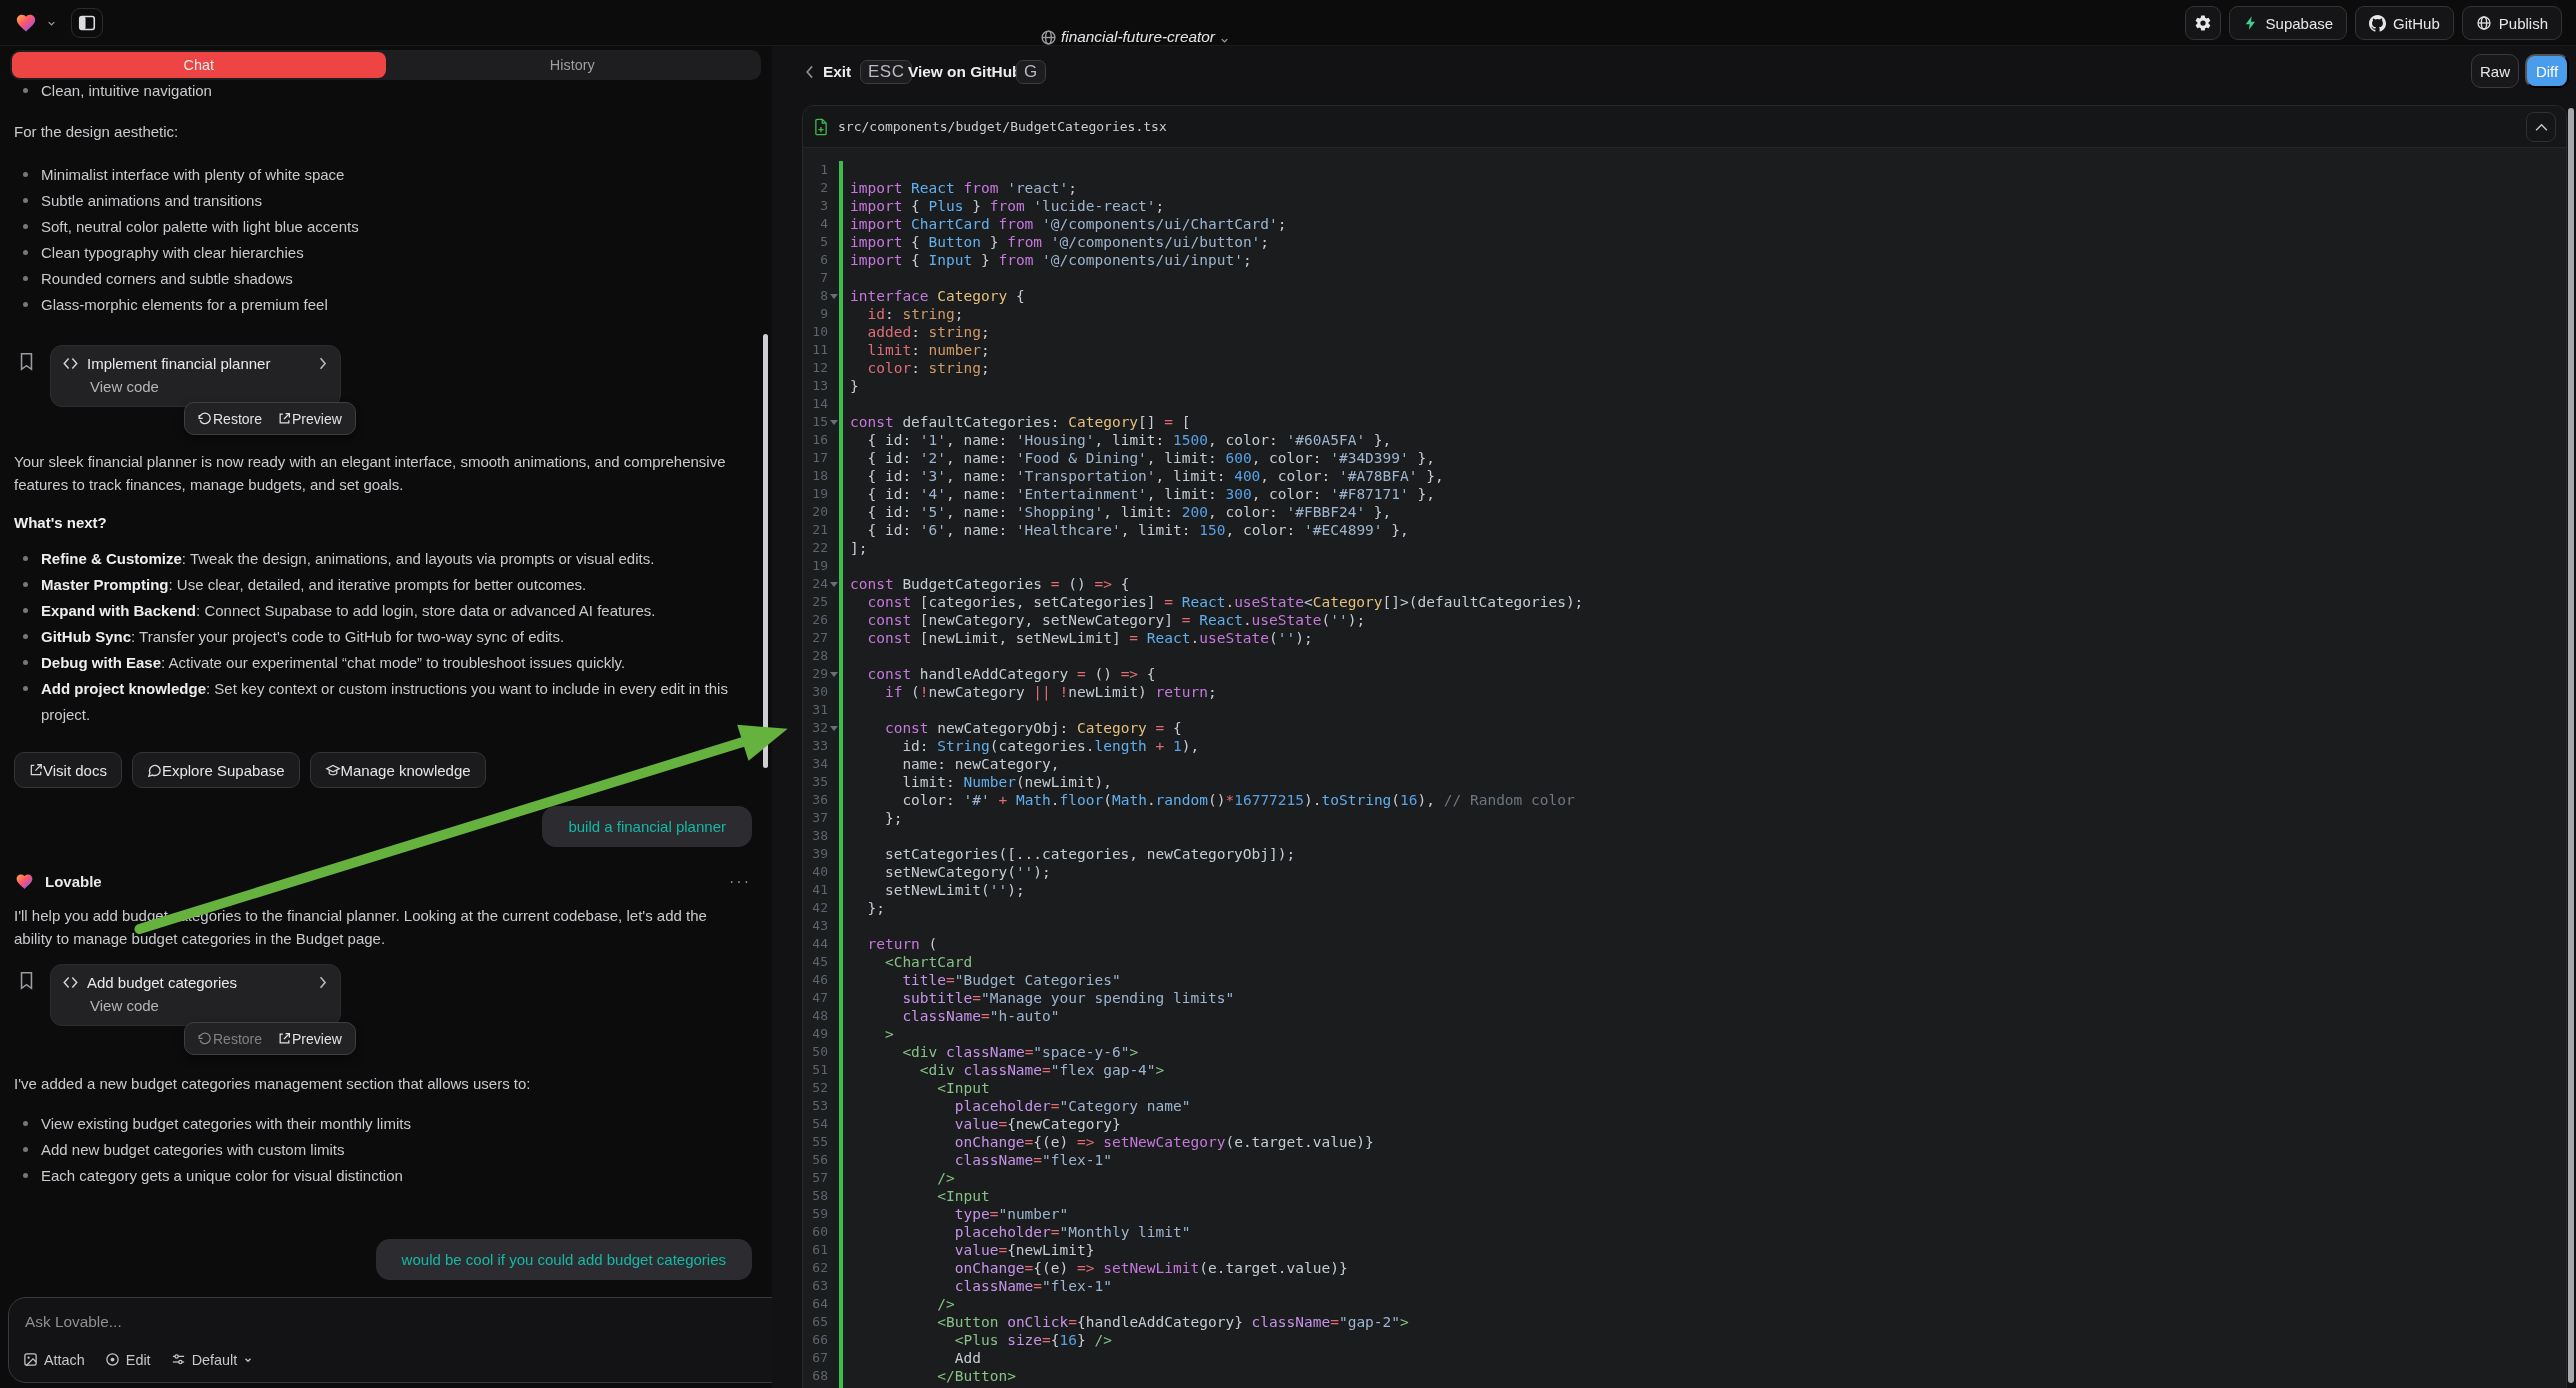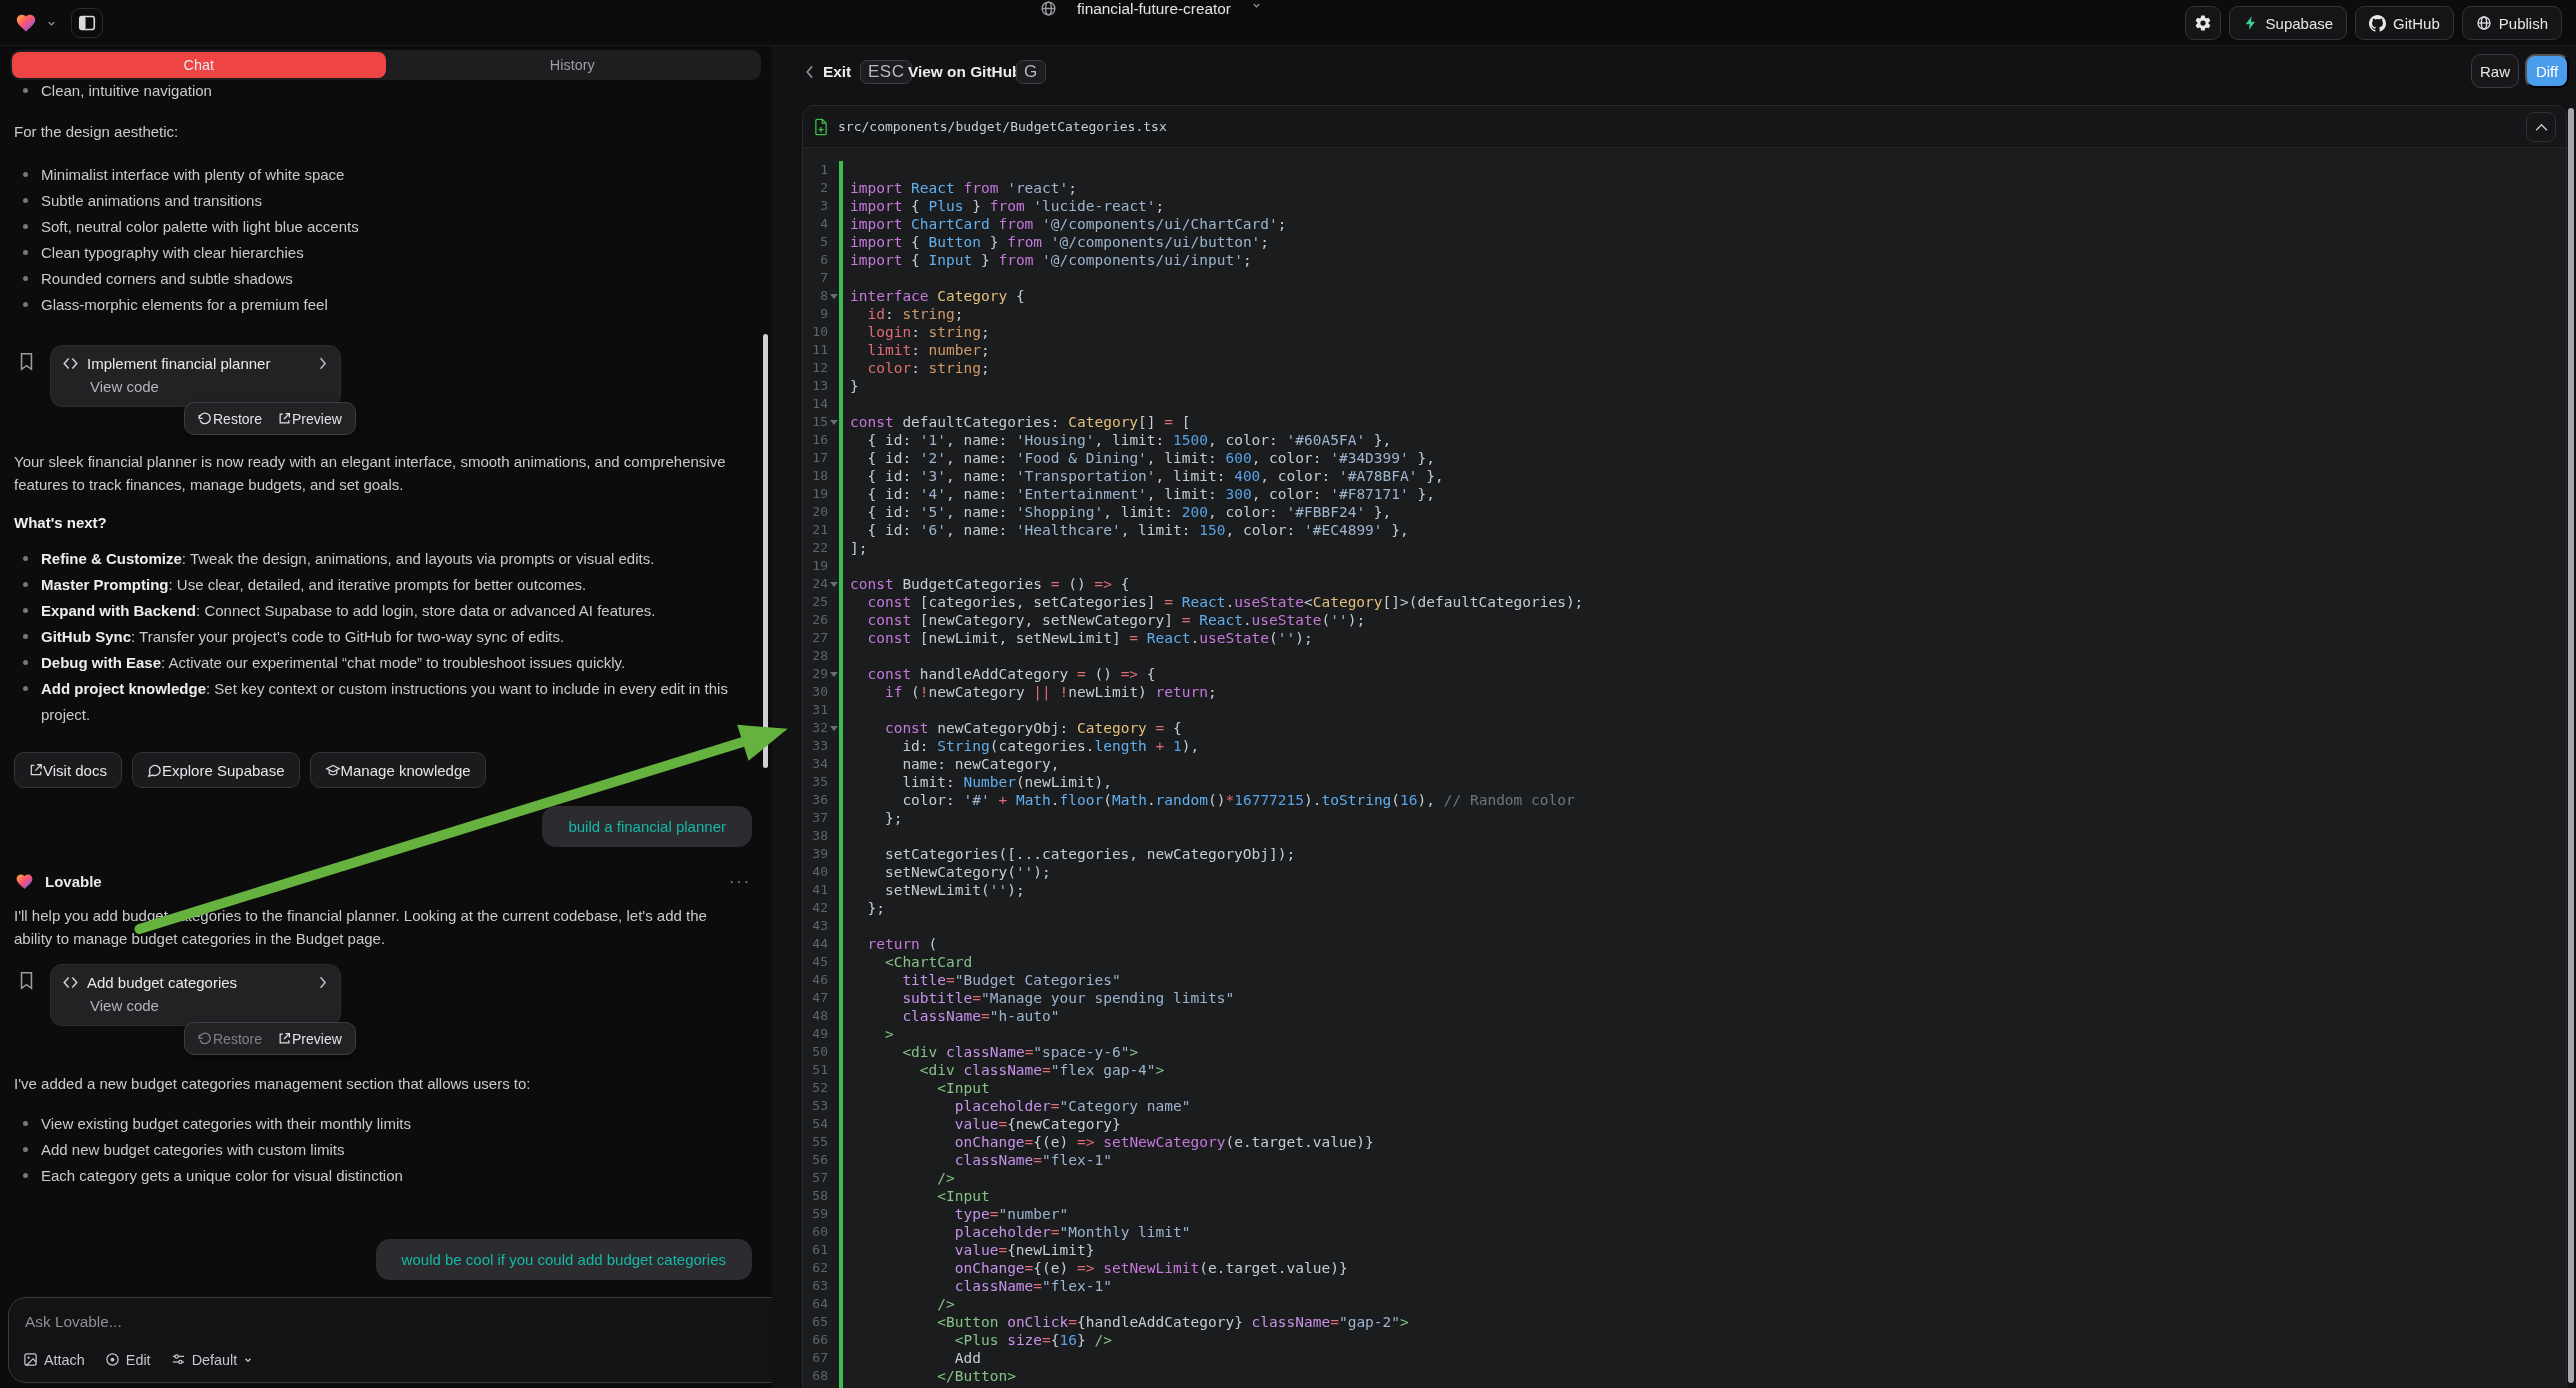--- a/index.html
+++ b/index.html
@@ -4,21 +4,21 @@
 <style>
   html,body{margin:0;padding:0;background:#000;}
   *{box-sizing:border-box;}
   .app{position:relative;width:2576px;height:1388px;background:#0c0c0d;overflow:hidden;
        font-family:"Liberation Sans",sans-serif;color:#cdced1;}
 
   
   .topbar{position:absolute;left:0;top:0;width:2576px;height:46px;background:#0c0c0d;
           border-bottom:1px solid #1b1b1e;display:flex;align-items:center;}
   .tb-left{position:absolute;left:14px;top:0;height:46px;display:flex;align-items:center;gap:8px;}
-  .tb-center{position:absolute;left:1040px;top:0;height:46px;display:flex;align-items:flex-start;gap:20px;}
+  .tb-center{position:absolute;left:1040px;top:0;height:46px;display:flex;align-items:flex-end;gap:4px;font-style:italic;}
   .tb-right{position:absolute;right:14px;top:0;height:46px;display:flex;align-items:center;gap:8px;}
   .tb-btn{display:flex;align-items:center;gap:7px;height:34px;padding:0 13px;border-radius:9px;
           border:1px solid #333338;background:#151517;color:#e7e7ea;font-size:15px;cursor:pointer;}
   .tb-iconbtn{width:36px;justify-content:center;padding:0;}
   .proj-label{font-size:15.4px;color:#e4e4e6;}
   .muted-ic{color:#9a9aa0;}
 
   
   .chat{position:absolute;left:0;top:46px;width:772px;height:1342px;background:#0c0c0d;overflow:hidden;}
   .tabs{position:absolute;left:10px;top:4px;width:751px;height:30px;background:#1e1e21;border-radius:10px;
@@ -434,21 +434,21 @@
             <span class="ln">8</span>
             <span class="caret"></span>
             <span class="ct"><span class="tk-k">interface </span><span class="tk-t">Category</span><span class="tk-d"> {</span></span>
           </div>
           <div class="cl">
             <span class="ln">9</span>
             <span class="ct"><span class="tk-d">  </span><span class="tk-r">id</span><span class="tk-d">: </span><span class="tk-o">string</span><span class="tk-d">;</span></span>
           </div>
           <div class="cl">
             <span class="ln">10</span>
-            <span class="ct"><span class="tk-d">  </span><span class="tk-r">login</span><span class="tk-d">: </span><span class="tk-o">string</span><span class="tk-d">;</span></span>
+            <span class="ct"><span class="tk-d">  </span><span class="tk-r">added</span><span class="tk-d">: </span><span class="tk-o">string</span><span class="tk-d">;</span></span>
           </div>
           <div class="cl">
             <span class="ln">11</span>
             <span class="ct"><span class="tk-d">  </span><span class="tk-r">limit</span><span class="tk-d">: </span><span class="tk-o">number</span><span class="tk-d">;</span></span>
           </div>
           <div class="cl">
             <span class="ln">12</span>
             <span class="ct"><span class="tk-d">  </span><span class="tk-r">color</span><span class="tk-d">: </span><span class="tk-o">string</span><span class="tk-d">;</span></span>
           </div>
           <div class="cl">

